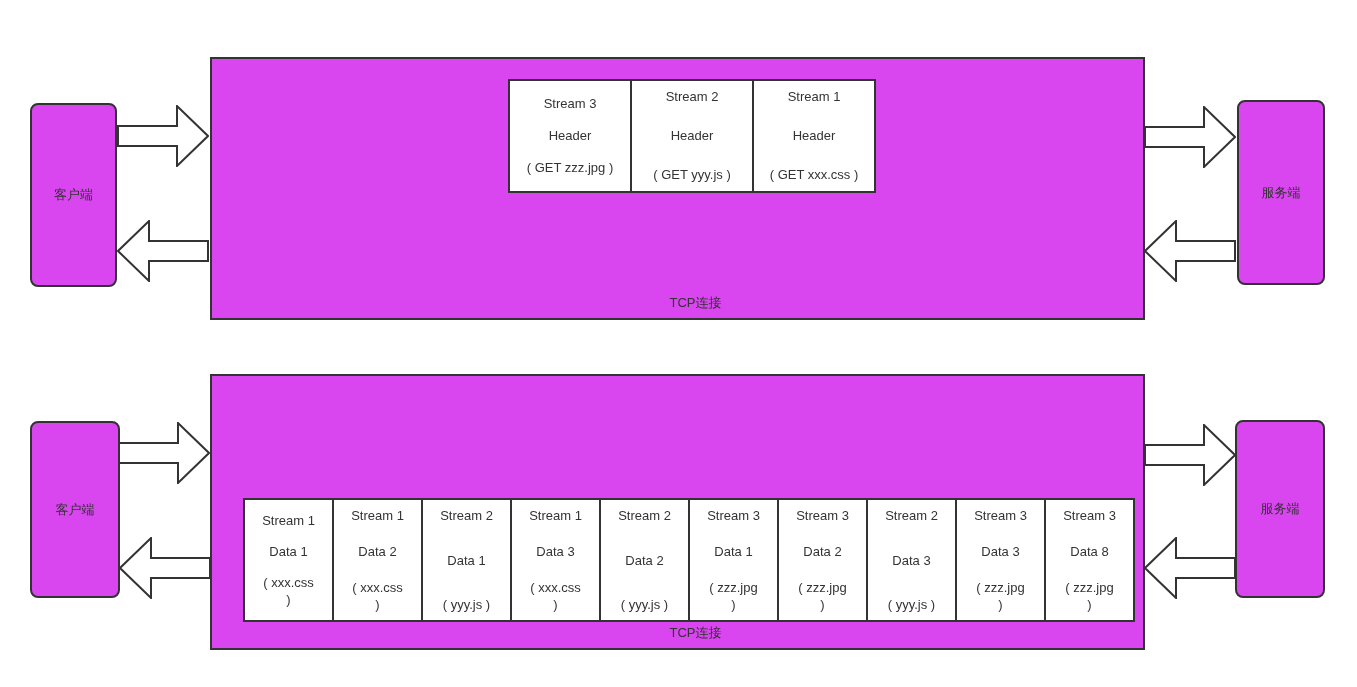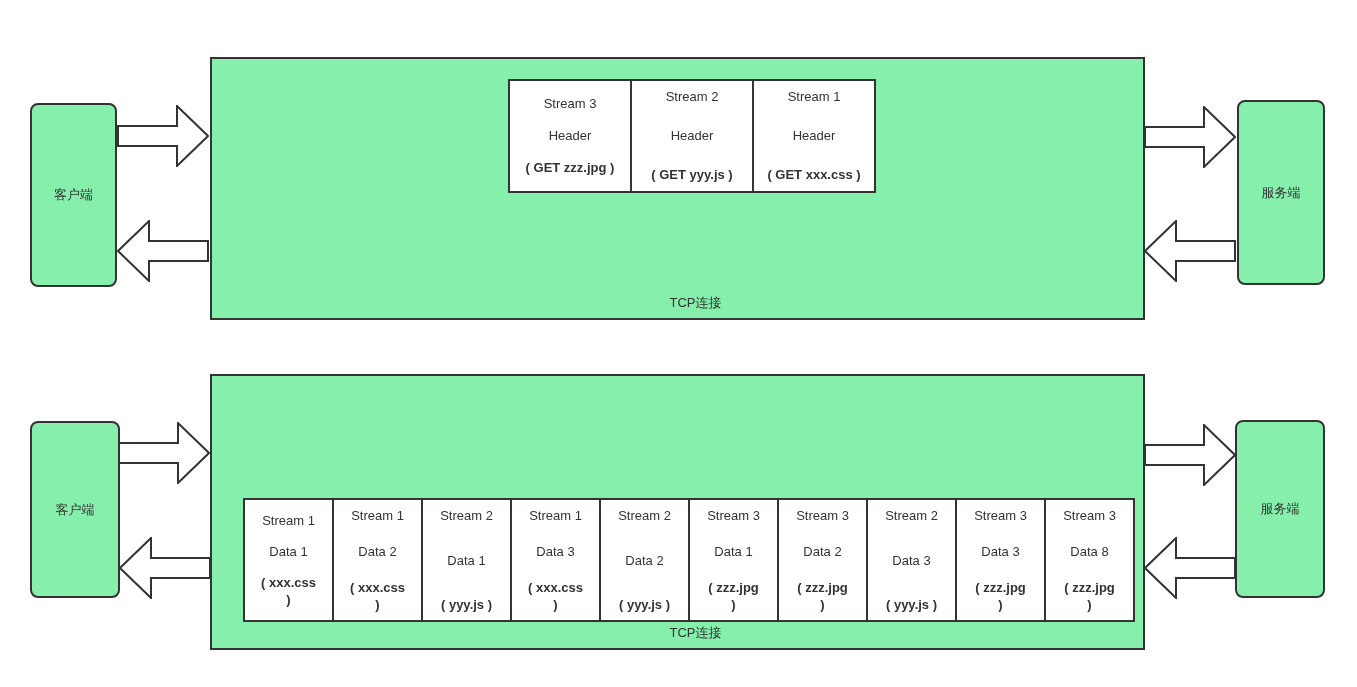--- a/index.html
+++ b/index.html
@@ -11,21 +11,21 @@
   .canvas {
     position: relative;
     width: 1357px;
     height: 687px;
     background: #ffffff;
     overflow: hidden;
   }
   .box {
     position: absolute;
     border: 2px solid #333333;
-    background: #86efac;
+    background: #d946ef;
   }
   .endpoint {
     border-radius: 8px;
     display: flex;
     align-items: center;
     justify-content: center;
     font-size: 13px;
     text-align: center;
   }
   .tcp-label {
@@ -52,21 +52,21 @@
     align-items: center;
     justify-content: center;
     text-align: center;
     font-size: 13px;
   }
   .cell + .cell { margin-left: -2px; justify-content: space-between; }
   .header-cell { width: 124px; height: 114px; }
   .header-cell .line { line-height: 20px; margin: 6px 0; }
   .data-cell { width: 91px; height: 124px; }
   .data-cell .line { line-height: 17px; margin: 7px 0; }
-  .detail { white-space: pre-line; font-weight: bold; }
+  .detail { white-space: pre-line; }
   .arrow { position: absolute; width: 92px; height: 62px; }
   .arrow polygon {
     fill: #ffffff;
     stroke: #333333;
     stroke-width: 2;
     stroke-linejoin: miter;
   }
 </style>
 </head>
 <body>

